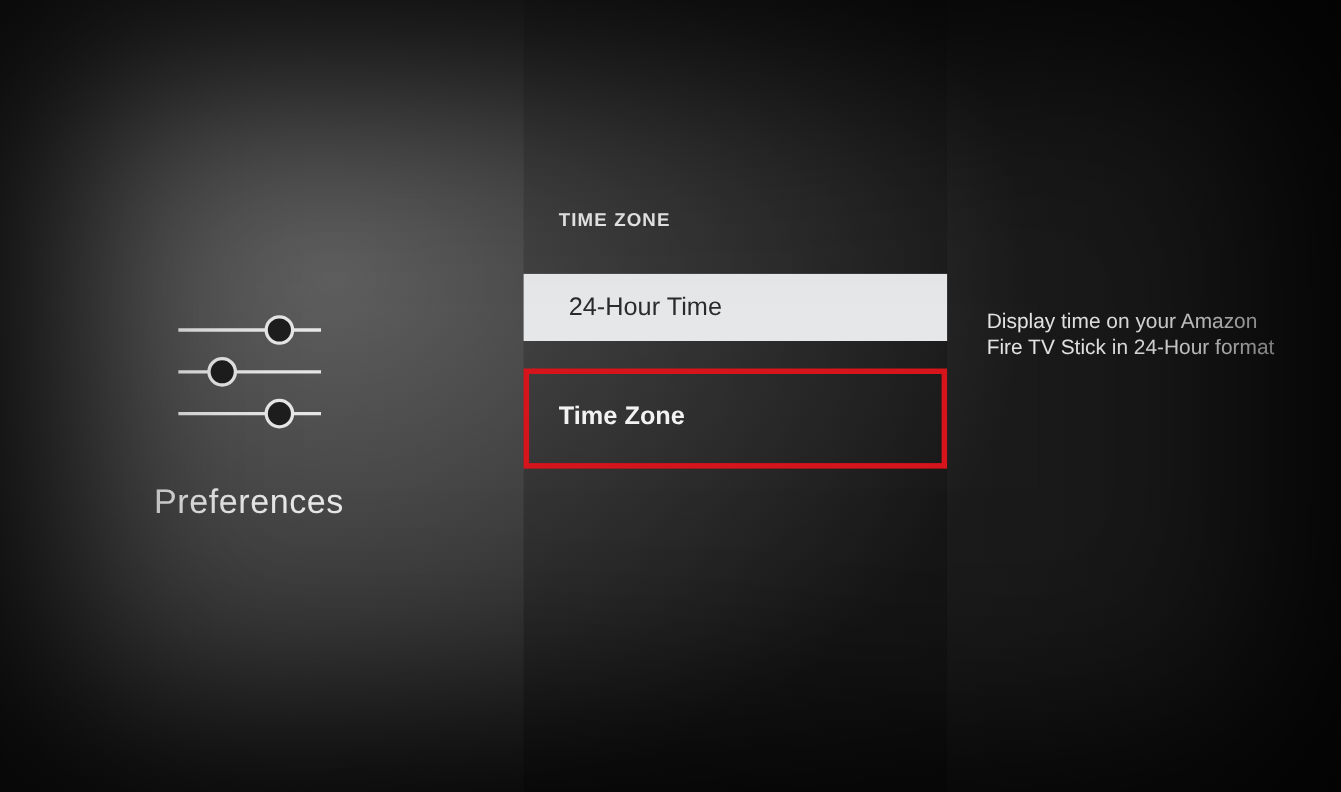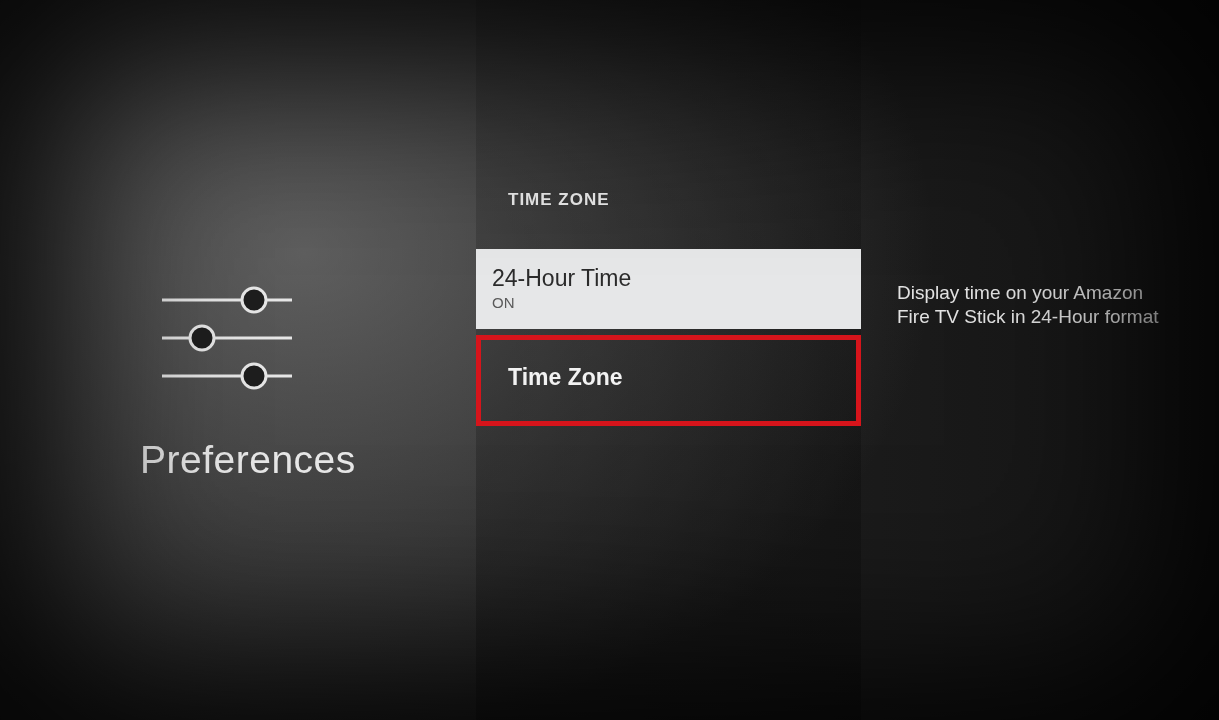--- a/index.html
+++ b/index.html
@@ -45,41 +45,41 @@
 
   .prefs-icon {
     position: absolute;
     left: 162px;
     top: 280px;
   }
   .prefs-label {
     position: absolute;
     left: 140px;
     top: 438px;
-    font-size: 39px;
+    font-size: 31px;
     font-weight: 300;
     color: #e8e8e8;
     letter-spacing: 0.5px;
   }
 
   .section-header {
     position: absolute;
     top: 190px;
     left: 32px;
     font-size: 17px;
     font-weight: 600;
     letter-spacing: 1px;
     color: #eaeaea;
   }
 
   .item {
     position: absolute;
     left: 0;
     width: 385px;
-    padding: 16px 32px 18px 16px;
+    padding: 16px 32px 18px 41px;
   }
   .item-title {
     font-size: 23px;
     font-weight: 400;
     color: #e8e8e8;
   }
   .item-sub {
     font-size: 15px;
     font-weight: 400;
     color: #c0c0c0;
@@ -131,21 +131,20 @@
       </svg>
     </div>
     <div class="prefs-label">Preferences</div>
   </div>
 
   <div class="middle-pane">
     <div class="section-header">TIME ZONE</div>
 
     <div class="item item-1 item-selected">
       <div class="item-title">24-Hour Time</div>
-      <div class="item-sub">ON</div>
     </div>
 
     <div class="item item-2 item-highlighted">
       <div class="item-title">Time Zone</div>
     </div>
   </div>
 
   <div class="right-pane">
     <div class="description">Display time on your Amazon Fire TV Stick in 24-Hour format</div>
   </div>

